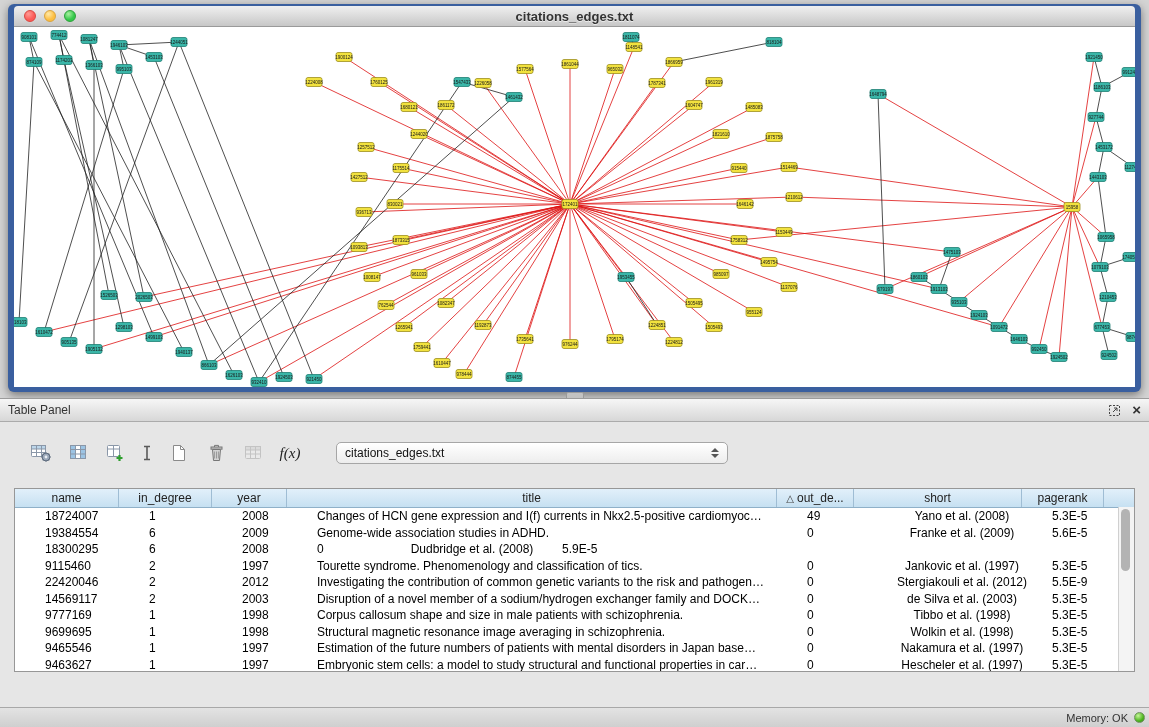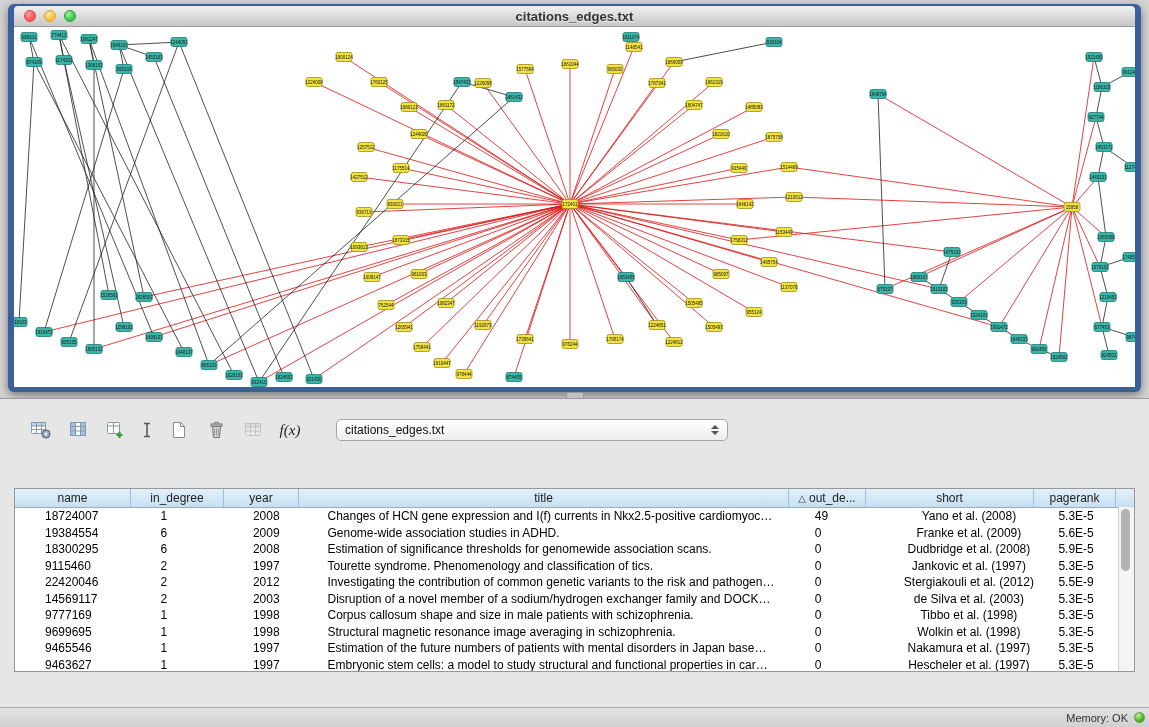--- a/index.html
+++ b/index.html
@@ -63,21 +63,21 @@
   .thead{display:flex;height:18px;background:linear-gradient(#e2f0fa,#c6e0f1);
     border-bottom:1px solid #8fb0c8;}
   .th{font-size:12px;color:#222;display:flex;align-items:center;justify-content:center;
     border-right:1px solid #9fbdd4;box-sizing:border-box;white-space:nowrap;overflow:hidden;gap:3px;}
   .th .sortind{font-size:10px;color:#444;}
   .th.fill{flex:1;border-right:none;}
   .tbody{position:relative;margin-left:24px;}
   .tr{display:flex;height:16.5px;line-height:16.5px;background:#fff;}
   .td{font-size:12px;color:#000;padding:0 2px 0 6px;box-sizing:border-box;
     white-space:nowrap;overflow:hidden;}
-  .c0{width:116px;}.c1{width:93px;}.c2{width:75px;}.c3{width:490px;}
+  .c0{width:104px;}.c1{width:93px;}.c2{width:75px;}.c3{width:490px;}
   .c4{width:77px;}.c5{width:168px;text-align:right;}.c6{width:82px;}
   .td.c5{text-align:center;padding-left:2px;}
   .vscroll{position:absolute;right:0;top:18px;bottom:0;width:15px;background:#f4f4f4;
     border-left:1px solid #d0d0d0;}
   .vscroll .thumb{margin:2px;width:9px;height:62px;background:#b3b3b3;border-radius:5px;}
 
   
   .tabs{position:absolute;left:0;top:277px;width:100%;display:flex;justify-content:center;}
   .tab{height:20px;line-height:20px;padding:8px 13px;font-size:13px;color:#222;
     background:linear-gradient(#fdfdfd,#d8d8d8);border:1px solid #8d8d8d;margin-left:-1px;cursor:default;margin-top:39px;}
@@ -680,20 +680,31 @@
             <text x="617" y="11.6" text-anchor="middle" font-size="4.5" fill="#1a1a1a">1811074</text>
           </g>
         </g>
     </svg>
   </div>
 </div>
 
 <div class="splitter-handle"></div>
 
 <div class="table-panel">
+  <div class="panel-header">
+    <span class="panel-title">Table Panel</span>
+    <span class="flexsp"></span>
+    <span class="float-btn">
+      <svg width="13" height="13">
+          <rect x="1.5" y="1.5" width="10" height="10" fill="none" stroke="#444" stroke-dasharray="2,1.5"></rect>
+          <path d="M5 8 L9 4 M9 4 h-3 M9 4 v3" stroke="#444" fill="none"></path>
+        </svg>
+    </span>
+    <span class="close-btn">×</span>
+  </div>
 
   <div class="toolbar">
     <span class="tbtn">
       <svg width="22" height="20">
           <rect x="1.5" y="2.5" width="14" height="11" rx="1" fill="#fff" stroke="#8a97a8"></rect>
           <rect x="1.5" y="2.5" width="14" height="3.5" fill="#bcd6ea" stroke="#8a97a8"></rect>
           <line x1="6.5" y1="2.5" x2="6.5" y2="13.5" stroke="#8a97a8"></line>
           <line x1="11.5" y1="2.5" x2="11.5" y2="13.5" stroke="#8a97a8"></line>
           <line x1="1.5" y1="9.5" x2="15.5" y2="9.5" stroke="#8a97a8"></line>
           <circle cx="16" cy="14" r="4" fill="#9aa7b8" stroke="#5e6c7e"></circle>
@@ -800,21 +811,20 @@
           <div class="td c2">2009</div>
           <div class="td c3">Genome-wide association studies in ADHD.</div>
           <div class="td c4">0</div>
           <div class="td c5">Franke et al. (2009)</div>
           <div class="td c6">5.6E-5</div>
         </div>
         <div class="tr">
           <div class="td c0">18300295</div>
           <div class="td c1">6</div>
           <div class="td c2">2008</div>
-          <div class="td c3">Estimation of significance thresholds for genomewide association scans.</div>
           <div class="td c4">0</div>
           <div class="td c5">Dudbridge et al. (2008)</div>
           <div class="td c6">5.9E-5</div>
         </div>
         <div class="tr">
           <div class="td c0">9115460</div>
           <div class="td c1">2</div>
           <div class="td c2">1997</div>
           <div class="td c3">Tourette syndrome. Phenomenology and classification of tics.</div>
           <div class="td c4">0</div>

